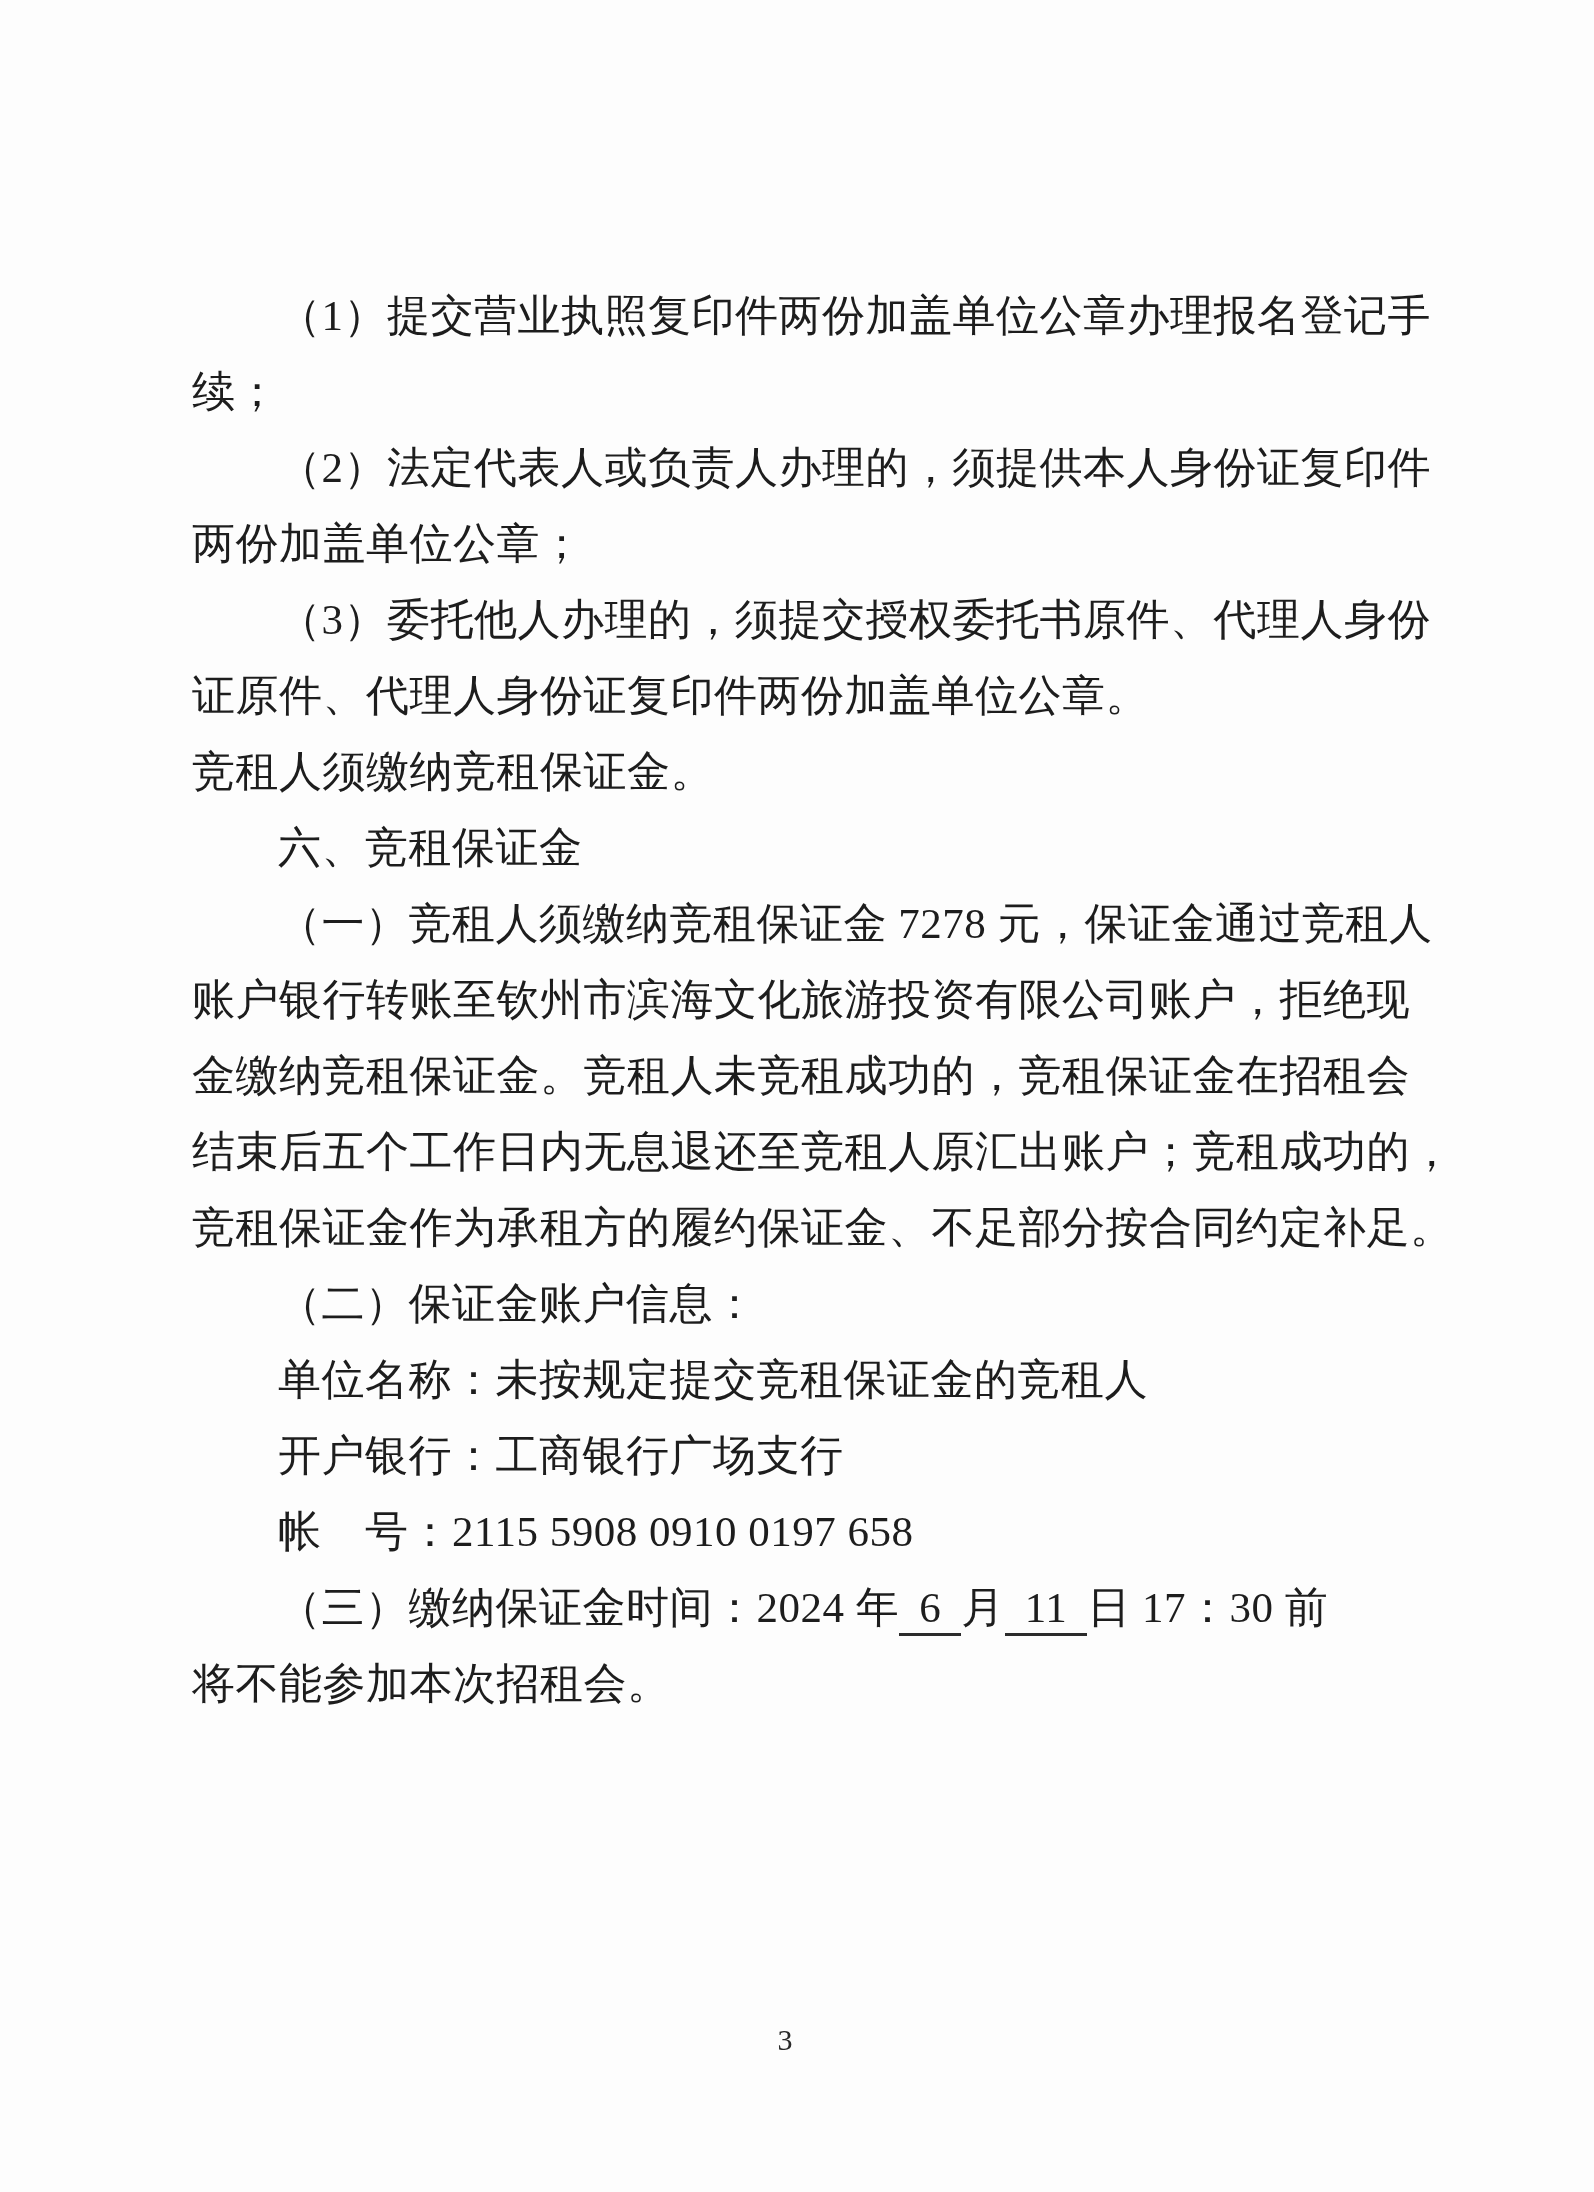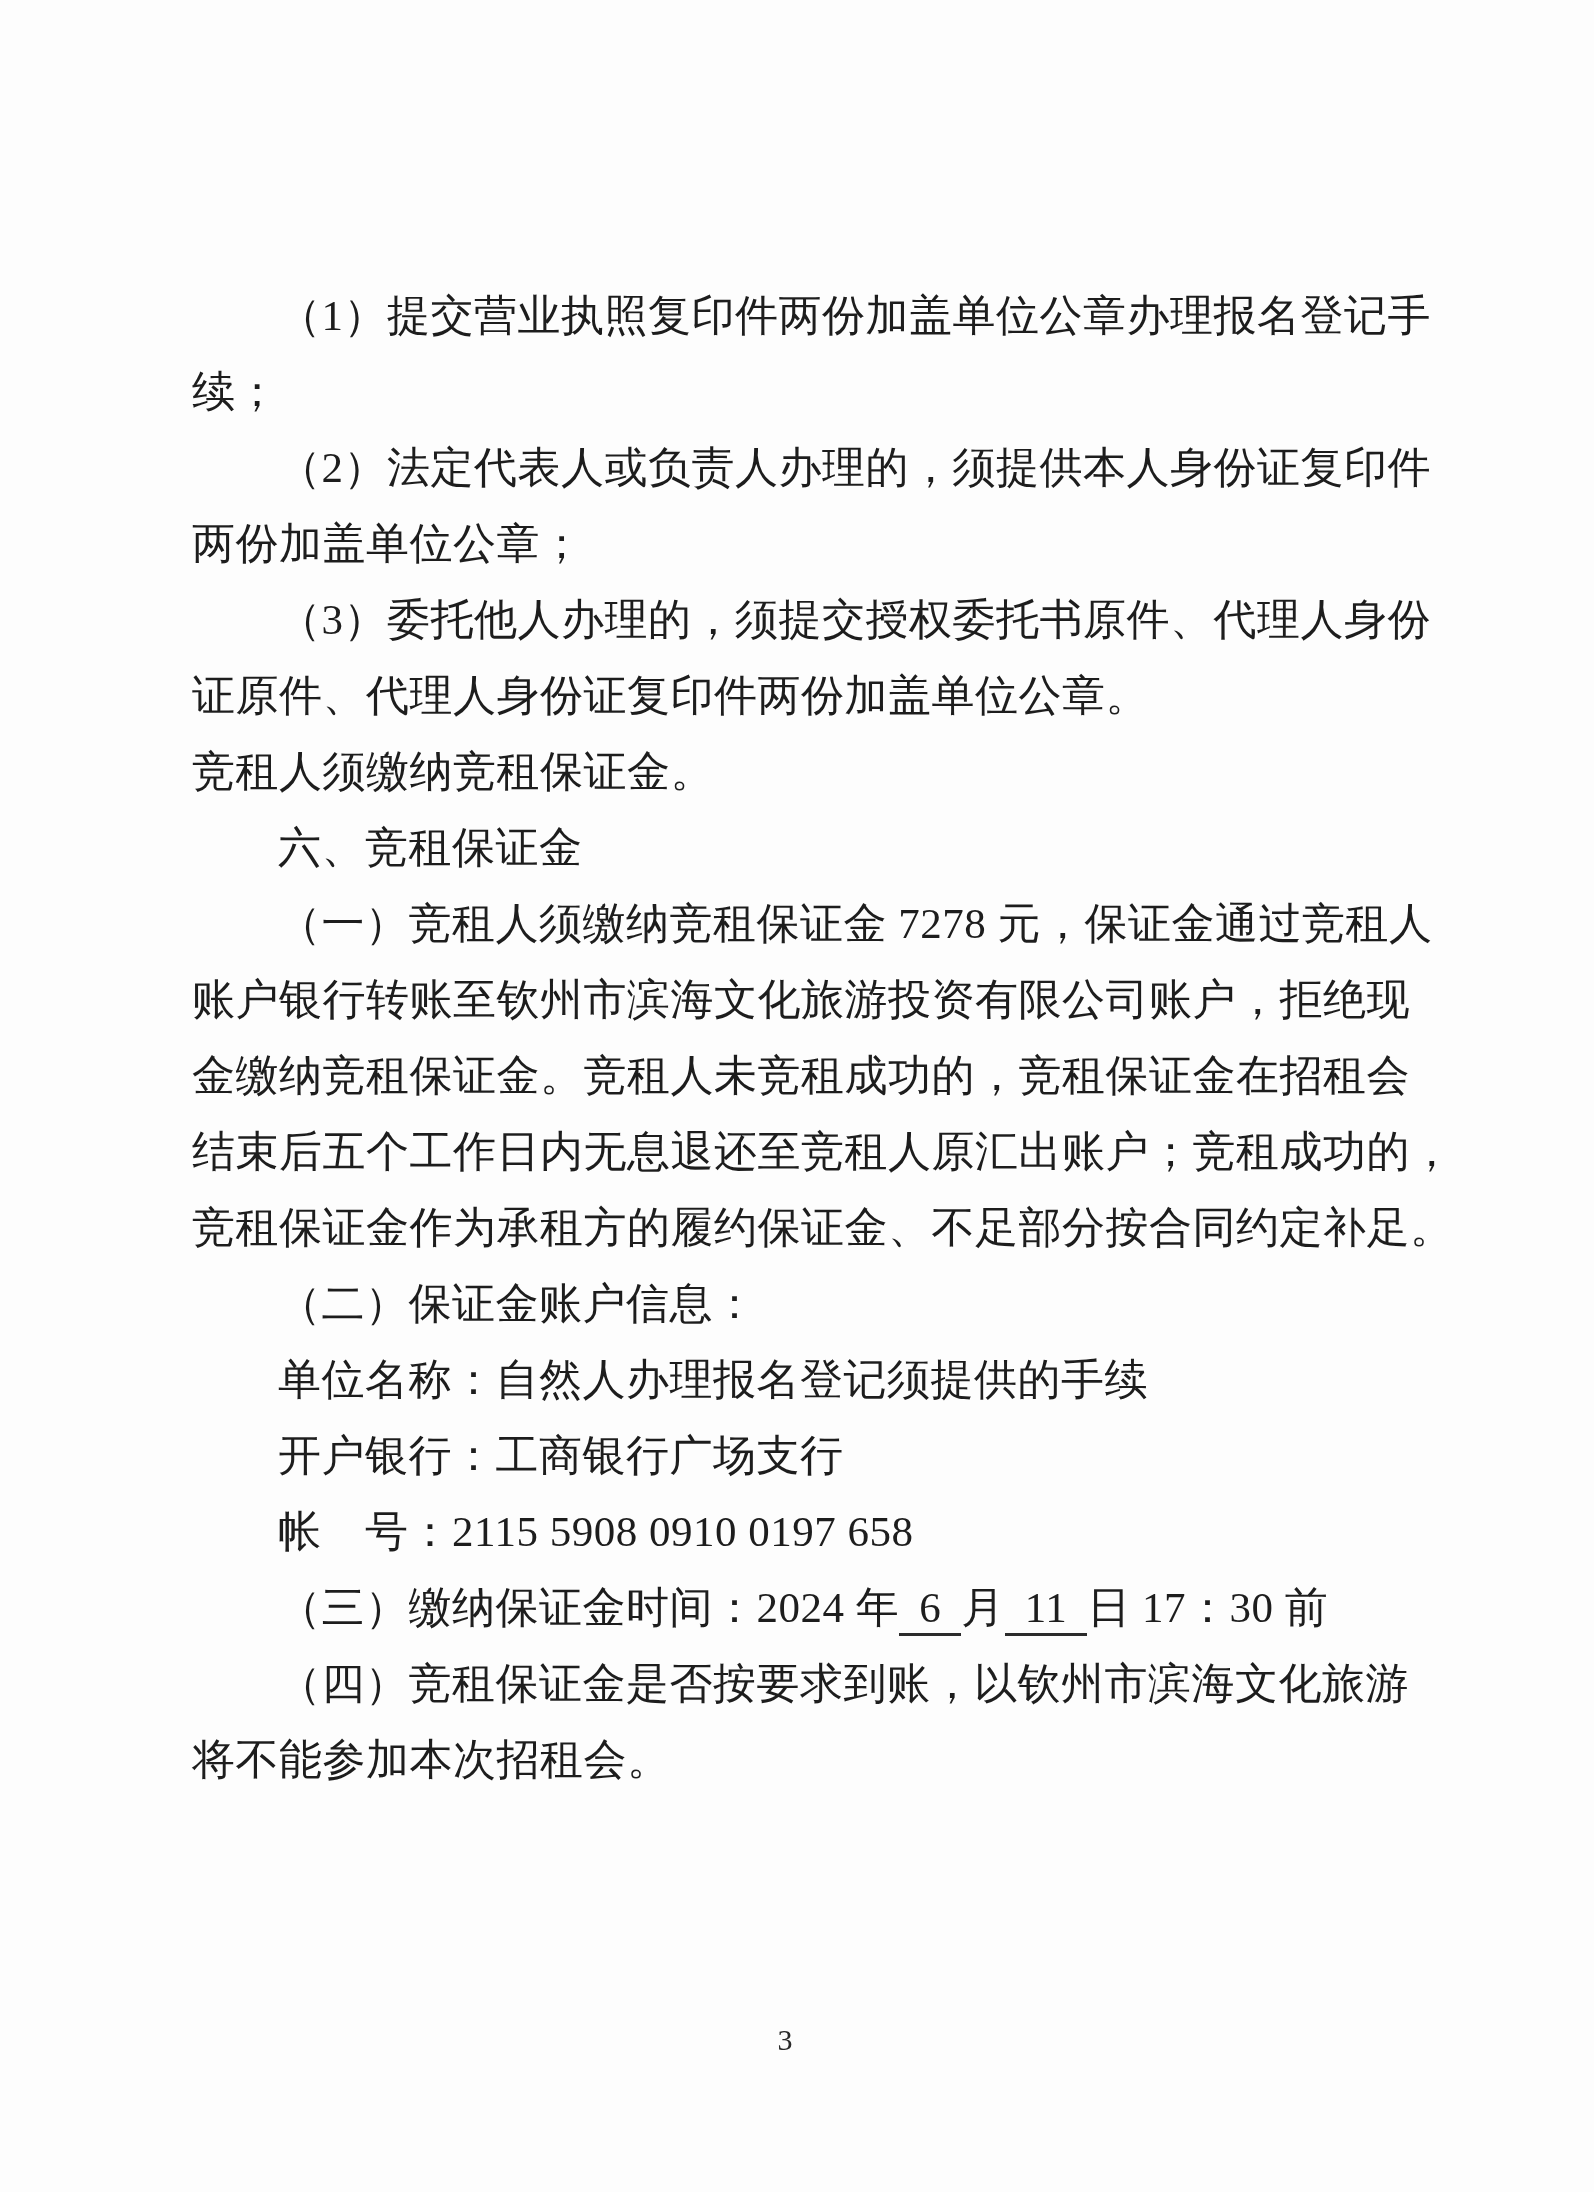--- a/index.html
+++ b/index.html
@@ -82,25 +82,24 @@
 
     <div class="line indent bold">六、竞租保证金</div>
 
     <div class="line indent fill">（一）竞租人须缴纳竞租保证金 7278 元，保证金通过竞租人</div>
     <div class="line fill">账户银行转账至钦州市滨海文化旅游投资有限公司账户，拒绝现</div>
     <div class="line fill">金缴纳竞租保证金。竞租人未竞租成功的，竞租保证金在招租会</div>
     <div class="line fill">结束后五个工作日内无息退还至竞租人原汇出账户；竞租成功的，</div>
     <div class="line fill">竞租保证金作为承租方的履约保证金、不足部分按合同约定补足。</div>
 
     <div class="line indent">（二）保证金账户信息：</div>
-    <div class="line indent">单位名称：自然人办理报名登记须提供的手续</div>
+    <div class="line indent">单位名称：未按规定提交竞租保证金的竞租人</div>
     <div class="line indent">开户银行：工商银行广场支行</div>
     <div class="line indent">帐　号：2115 5908 0910 0197 658</div>
 
     <div class="line indent"><span>（三）缴纳保证金时间：2024 年</span><span class="u">6</span><span>月</span><span class="u">11</span><span>日 17：30 前</span></div>
 
-    <div class="line indent fill">（四）竞租保证金是否按要求到账，以钦州市滨海文化旅游</div>
     <div class="line">将不能参加本次招租会。</div>
 
   </div>
 
   <div class="pagenum">3</div>
 </div>
 
 </body></html>

